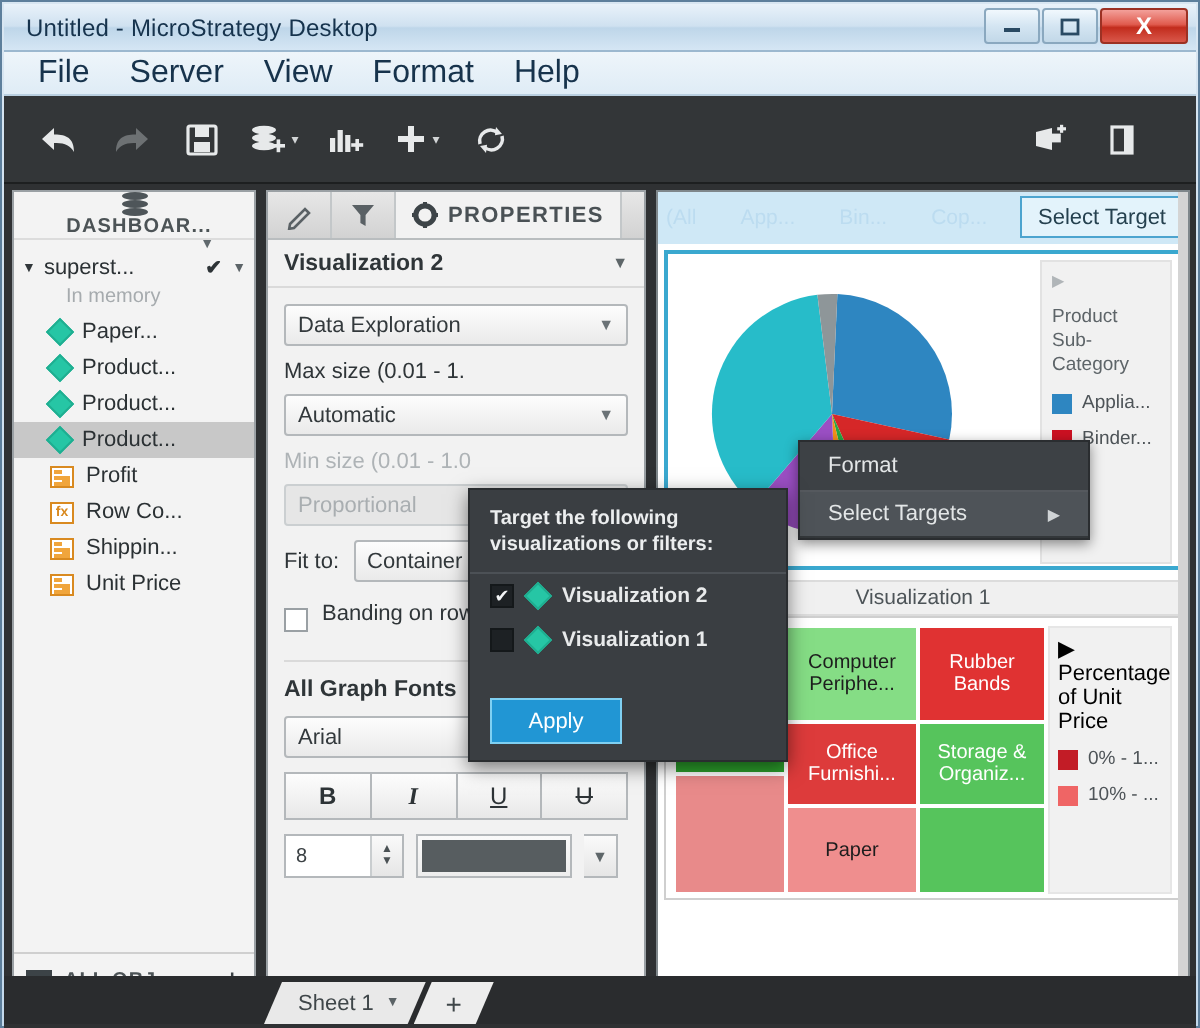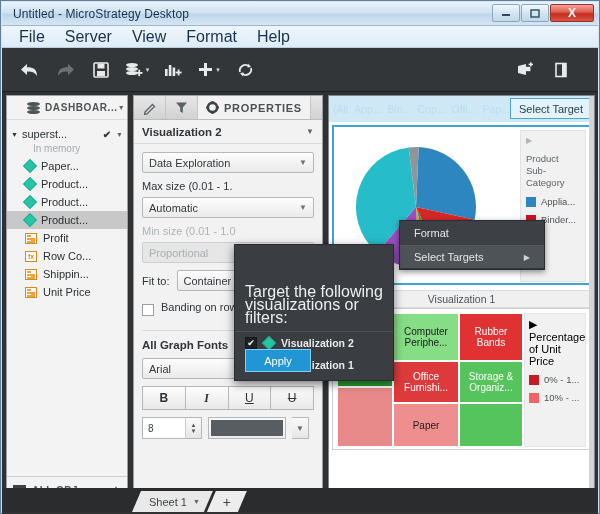--- a/index.html
+++ b/index.html
@@ -60,21 +60,21 @@
     position:absolute; left:1px; top:91px; width:596px; height:422px;
     background:#2f3133;
   }
   
   .leftpanel{
     position:absolute; left:4px; top:3px; width:122px; height:410px;
     background:#f3f3f3; border:1px solid #9aa0a4;
   }
   .lp-head{
     height:24px; display:flex; align-items:center; padding:0 20px;
-    border-bottom:1px solid #dcdcdc; background:#f3f3f3;
+    border-bottom:1px solid #dcdcdc; background:#f3f3f3;flex-direction:column;
   }
   .lp-head-label{ font-size:10px; font-weight:bold; color:#4c5356; letter-spacing:.6px; margin-left:5px; }
   .lp-head .caret{ margin-left:auto; font-size:7px; color:#60696d; }
   .lp-search{
     height:28px; display:flex; align-items:center; gap:5px; padding:0 5px;
     border-bottom:1px solid #dcdcdc;
   }
   .mini-select{
     width:46px;height:18px;border:1px solid #b4b8bb;border-radius:2px;
     background:linear-gradient(180deg,#fdfdfd,#ececec);
@@ -171,21 +171,21 @@
   .colorcaret{ width:17px;height:22px;border:1px solid #b4b8bb;border-left:none;
      background:linear-gradient(180deg,#fafafa,#e6e6e6);
      display:flex;align-items:center;justify-content:center;font-size:8px;color:#5e6669;}
   
   .canvas{
     position:absolute; left:326px; top:3px; width:267px; height:410px;
     background:#ffffff; border:1px solid #7f878b;
   }
   .filterbar{
     height:26px;background:#cfe8f6;display:flex;align-items:center;
-    padding:0 4px; gap:6px; position:relative;
+    padding:0 4px; gap:6px; position:relative;justify-content:space-between;
   }
   .fb-item{ font-size:10.5px;color:#bcdcf0; }
   .seltarget{
     position:absolute; right:2px; top:2px; height:21px;
     border:1px solid #4ca4cf;background:#e3f3fb;
     padding:0 8px;display:flex;align-items:center;font-size:11px;color:#25414f;
   }
   .vizbox{
     position:absolute;left:3px;top:29px;width:259px;height:160px;
     border:2px solid #3aa8cf;background:#fff;
@@ -244,21 +244,21 @@
   }
   .ctxitem{ height:24px;display:flex;align-items:center;padding:0 14px;
     font-size:11px;color:#e3e6e7;}
   .ctxitem.hl{ background:#4e5358;border-top:1px solid #55595e;border-bottom:1px solid #33373a;}
   .ctxitem .arrow{ margin-left:auto;font-size:8px;color:#cfd3d5;}
   .tipdlg{
     position:absolute; left:232px; top:152px; width:160px; height:137px;
     background:#3a3e42; border:1px solid #2a2d30; z-index:50;
     box-shadow:0 3px 9px rgba(0,0,0,.5);
   }
-  .tipdlg .ttl{ padding:8px 10px 7px; font-size:16px;font-weight:normal;color:#eceeef;line-height:13px;margin-top:32px;}
+  .tipdlg .ttl{ padding:8px 10px 7px; font-size:10px;font-weight:bold;color:#eceeef;line-height:13px;}
   .tip-hr{ height:1px;background:#4c5156;}
   .tip-row{ display:flex;align-items:center;gap:7px;padding:5px 10px;}
   .tipchk{ width:12px;height:12px;background:#1d2124;border:1px solid #14181a;flex:none;
      color:#f3f5f6;font-size:9px;line-height:11px;text-align:center;}
   .tip-row .nm{ font-size:10.5px;font-weight:bold;color:#e8eaeb;}
   .tip-btns{ position:absolute;left:0;bottom:8px;width:100%;display:flex;gap:9px;padding:0 10px;}
   .btn-apply{ width:66px;height:23px;background:#2196d4;border:1px solid #7fd0f2;
      display:flex;align-items:center;justify-content:center;font-size:11px;color:#fff;}
   .btn-cancel{ width:66px;height:23px;background:#3a3e42;border:1px solid #15181a;
      display:flex;align-items:center;justify-content:center;font-size:11px;color:#e8eaeb;}

